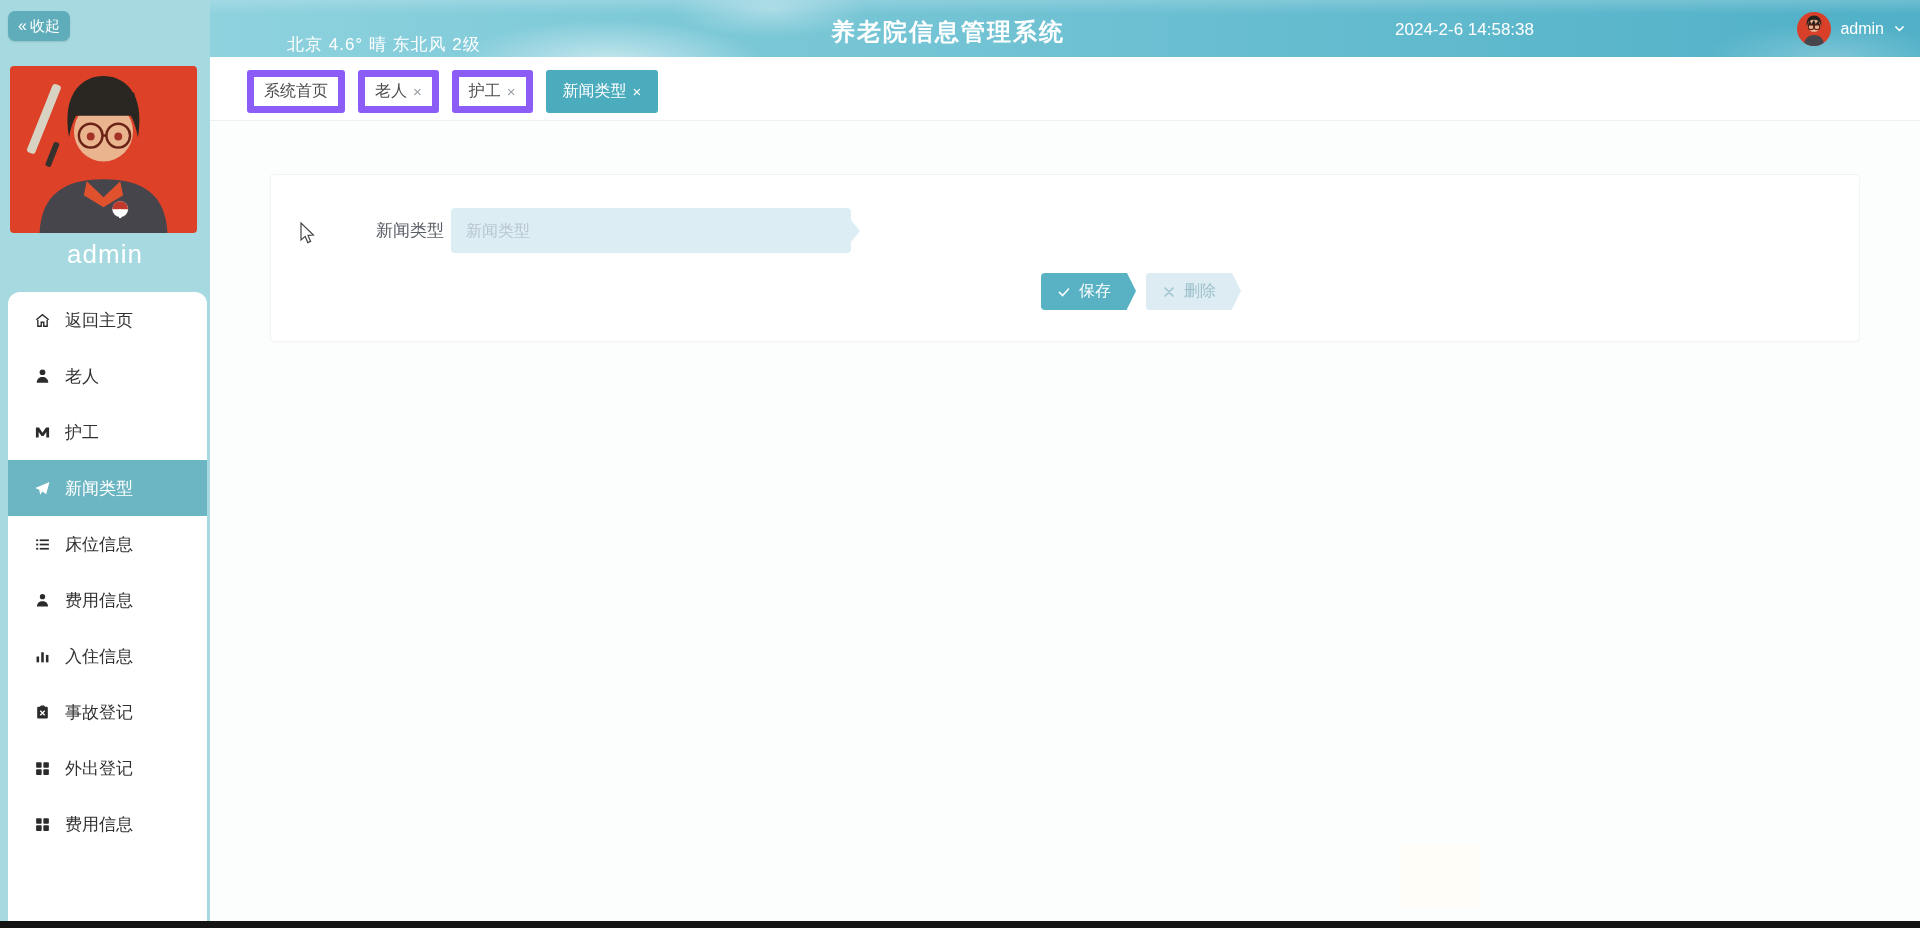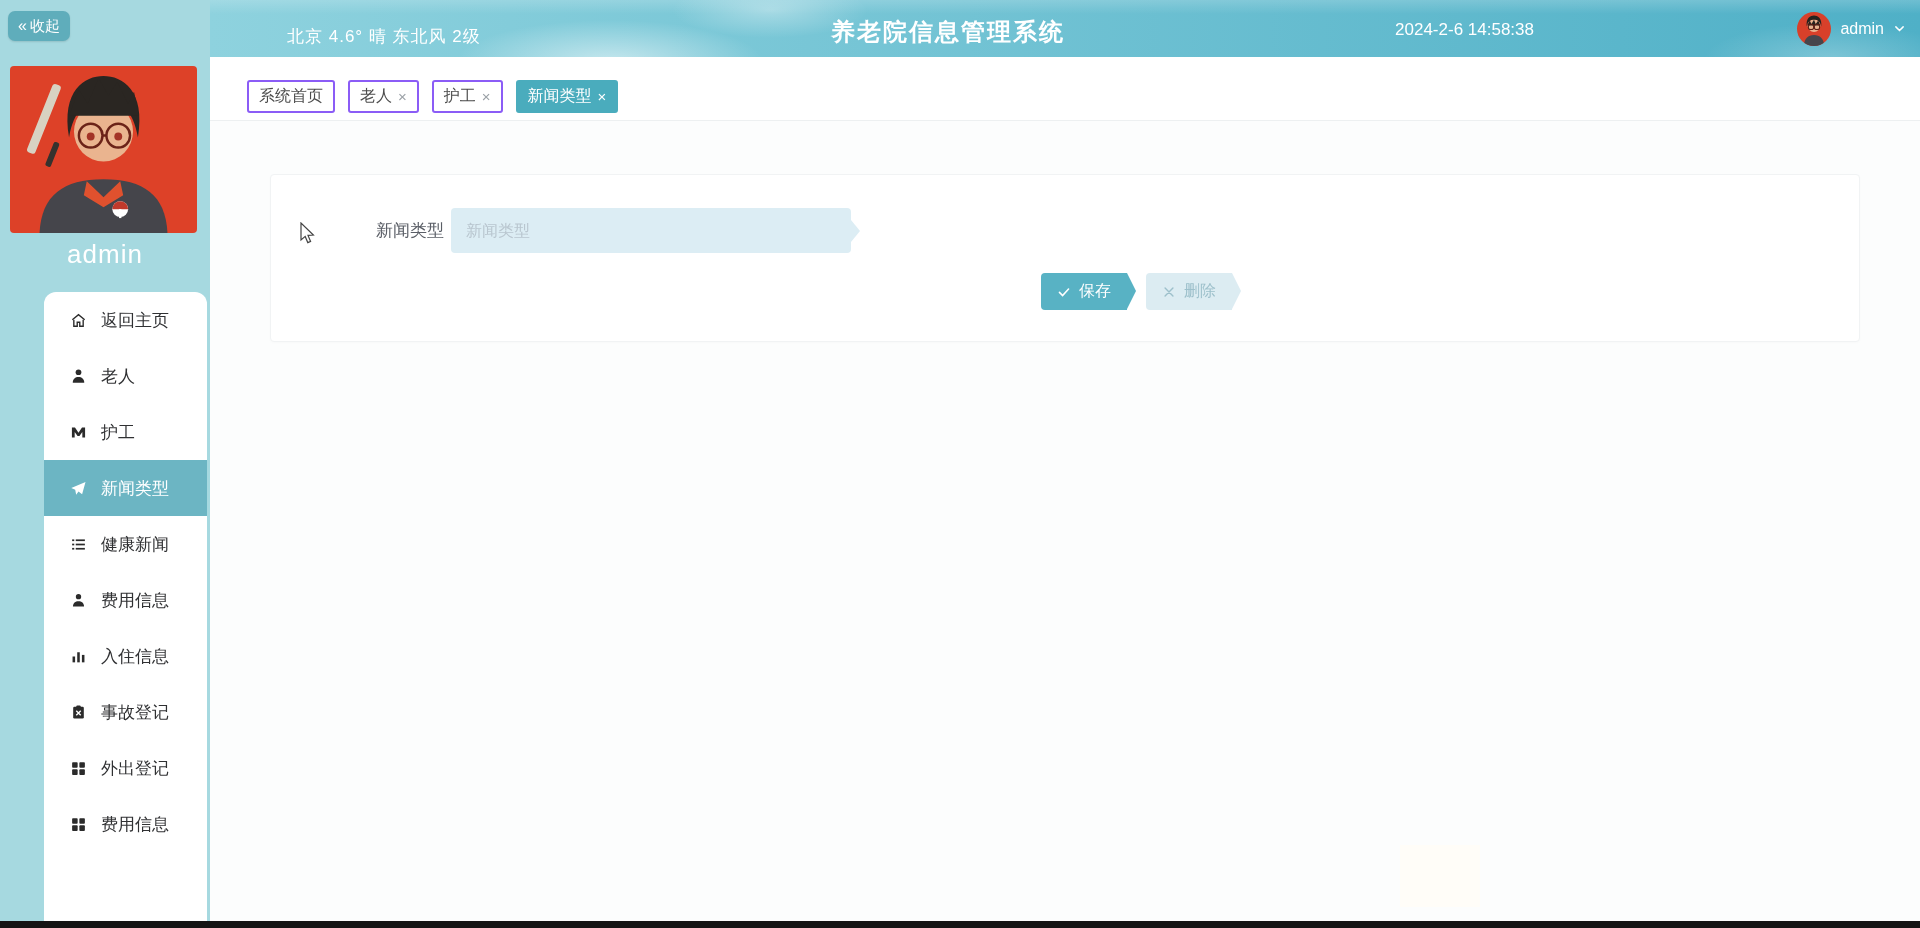--- a/index.html
+++ b/index.html
@@ -15,56 +15,56 @@
     background:var(--c-collapse_btn,#5fadbb);color:#fff;border:none;border-radius:7px;
     font-size:15px;display:flex;align-items:center;gap:3px;cursor:pointer;
     font-family:inherit;box-shadow:0 1px 2px rgba(0,0,0,.12);}
   .collapse-btn .chev{font-size:16px;line-height:1;}
   .avatar-box{position:absolute;left:10px;top:66px;width:187px;height:167px;
     border-radius:4px;overflow:hidden;}
   .avatar-box svg{display:block;width:100%;height:100%;}
   .sidebar-username{position:absolute;left:0;top:239px;width:210px;text-align:center;
     color:#fff;font-size:26px;letter-spacing:1px;}
   .menu{position:absolute;left:8px;right:3px;top:292px;bottom:0;background:#fff;
-    border-radius:12px 12px 0 0;overflow:hidden;margin-left:36px;}
+    border-radius:12px 12px 0 0;overflow:hidden;}
   .menu-item{height:56px;display:flex;align-items:center;padding-left:26px;gap:14px;
     color:#303133;font-size:17px;cursor:pointer;}
   .menu-item .mi-icon{width:17px;height:17px;color:#2b2b2b;display:inline-flex;}
   .menu-item .mi-icon svg{width:100%;height:100%;}
   .menu-item.active{background:var(--c-menu_active,#6cb5c3);color:#fff;
     margin-left:-8px;padding-left:34px;}
   .menu-item.active .mi-icon{color:#fff;}
   
   .header{position:absolute;left:210px;top:0;right:0;height:57px;
     background:
       radial-gradient(ellipse 220px 60px at 400px 62px, rgba(255,255,255,.55), rgba(255,255,255,0) 70%),
       radial-gradient(ellipse 140px 40px at 560px 10px, rgba(255,255,255,.35), rgba(255,255,255,0) 70%),
       radial-gradient(ellipse 180px 50px at 1620px 58px, rgba(255,255,255,.25), rgba(255,255,255,0) 70%),
       linear-gradient(180deg, rgba(255,255,255,.18) 0, rgba(255,255,255,0) 14px),
       linear-gradient(90deg,var(--c-header_from,#8ed2de),var(--c-header_to,#4fb0c7));
     color:#fff;}
-  .hdr-weather{position:absolute;left:77px;top:8px;height:57px;display:flex;align-items:center;
+  .hdr-weather{position:absolute;left:77px;top:16px;height:57px;display:flex;align-items:center;
     font-size:17px;letter-spacing:1px;}
   .hdr-title{position:absolute;left:738px;top:0;height:63px;display:flex;align-items:center;
     transform:translateX(-50%);font-size:24px;font-weight:bold;letter-spacing:2px;}
   .hdr-date{position:absolute;right:386px;top:8px;height:44px;display:flex;align-items:center;
     font-size:17px;}
   .hdr-user{position:absolute;right:8px;top:0;height:57px;display:flex;align-items:center;
     gap:9px;cursor:pointer;padding:0 6px;}
   .hdr-avatar{width:34px;height:34px;border-radius:50%;overflow:hidden;flex:0 0 auto;}
   .hdr-avatar svg{display:block;width:100%;height:100%;}
   .hdr-username{font-size:16px;}
   .hdr-chevron{width:13px;height:13px;display:inline-flex;color:#fff;}
   .hdr-chevron svg{width:100%;height:100%;}
   
   .tabs-row{position:absolute;left:210px;top:57px;right:0;height:64px;background:#fff;
     border-bottom:1px solid #edf0f1;display:flex;align-items:flex-end;
     padding:0 0 7px 37px;box-sizing:border-box;gap:13px;}
   .tab{height:29px;padding:0 10px;display:flex;align-items:center;gap:6px;
-    background:#fff;border:2px solid #8b5cf6;border-radius:3px;font-size:16px;
+    background:#fff;border:7px solid #8b5cf6;border-radius:3px;font-size:16px;
     color:#4c4c4c;cursor:pointer;white-space:nowrap;}
   .tab .tab-close{font-style:normal;color:#9aa0a6;font-size:15px;line-height:1;cursor:pointer;}
   .tab.active{background:var(--c-accent,#4aacbd);border-color:var(--c-accent,#4aacbd);color:#fff;}
   .tab.active .tab-close{color:#fff;}
   
   .content{position:absolute;left:210px;top:121px;right:0;bottom:7px;background:#fcfdfd;}
   .card{position:absolute;left:60px;top:53px;width:1588px;height:166px;background:#fff;
     border:1px solid #f1f3f4;border-radius:4px;box-shadow:0 1px 3px rgba(0,0,0,.02);}
   .form-row{position:absolute;left:0;top:33px;display:flex;align-items:center;}
   .form-label{width:173px;text-align:right;font-size:17px;color:#5a5e66;}
@@ -165,21 +165,21 @@
         <span class="mi-icon">
           <svg viewBox="0 0 16 16">
             <rect x="2" y="3.2" width="2" height="1.6" fill="currentColor"></rect>
             <rect x="5.4" y="3.2" width="8.6" height="1.6" fill="currentColor"></rect>
             <rect x="2" y="7.2" width="2" height="1.6" fill="currentColor"></rect>
             <rect x="5.4" y="7.2" width="8.6" height="1.6" fill="currentColor"></rect>
             <rect x="2" y="11.2" width="2" height="1.6" fill="currentColor"></rect>
             <rect x="5.4" y="11.2" width="8.6" height="1.6" fill="currentColor"></rect>
           </svg>
         </span>
-        <span class="mi-label">健康新闻</span>
+        <span class="mi-label">床位信息</span>
       </div>
       <div class="menu-item">
         <span class="mi-icon">
           <svg viewBox="0 0 16 16">
             <circle cx="8" cy="4.4" r="2.5" fill="currentColor"></circle>
             <path d="M2.8 13.6c0-3.4 2.3-5 5.2-5s5.2 1.6 5.2 5z" fill="currentColor"></path>
           </svg>
         </span>
         <span class="mi-label">费用信息</span>
       </div>

